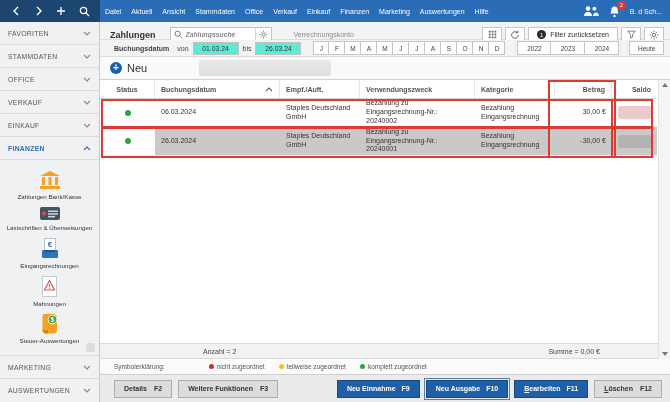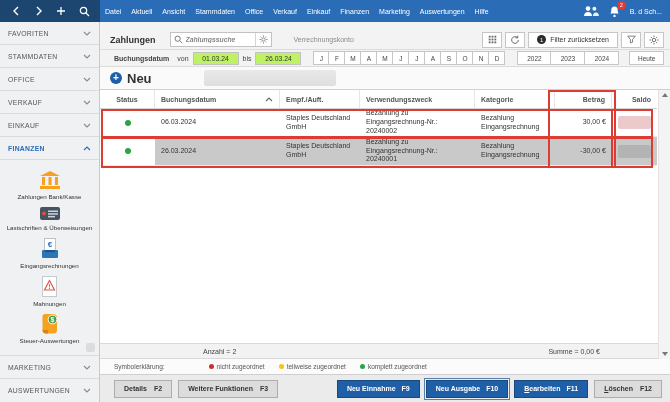--- a/index.html
+++ b/index.html
@@ -31,56 +31,56 @@
   .sb-section.active .chev { color:#2a6cb5; }
   .sb-items { flex:1; display:flex; flex-direction:column; justify-content:space-evenly; align-items:center;
     border-bottom:1px solid #dcdcdc; padding:4px 0; position:relative; }
   .sb-item { display:flex; flex-direction:column; align-items:center; gap:3px; width:100%; cursor:default; }
   .sb-item-label { font-size:6.2px; color:#333; white-space:nowrap; }
   .sb-handle { position:absolute; bottom:3px; right:4px; width:9px; height:9px; background:#dcdcdc; border-radius:2px; }
 
   
   .main { flex:1; display:flex; flex-direction:column; background:#fff; min-width:0; }
 
-  .row-a { height:28px; flex:none; background:#f3f3f4; border-bottom:1px solid #dcdcdc;
+  .row-a { height:18px; flex:none; background:#f3f3f4; border-bottom:1px solid #dcdcdc;
     display:flex; align-items:center; padding:8px 6px 0 10px; }
   .page-title { font-size:9px; font-weight:bold; color:#333; margin-right:14px; }
   .searchbox { width:102px; height:15px; background:#fff; border:1px solid #c2c2c2; display:flex; align-items:center; }
   .searchbox .mag { padding:0 3px; color:#777; }
   .searchbox input { border:none; outline:none; flex:1; min-width:0; font-size:6.8px; font-family:"Liberation Sans",sans-serif; color:#333;font-weight:bold; }
   .searchbox input::placeholder { font-style:italic; color:#888; }
   .searchbox .sb-gear { border-left:1px solid #d5d5d5; padding:0 3px; color:#777; height:100%; display:flex; align-items:center; }
   .acct-label { font-size:7px; color:#8a8a8a; margin-left:22px; white-space:nowrap; }
   .row-a-right { margin-left:auto; display:flex; align-items:center; gap:3px; }
   .tool-btn { width:20px; height:16px; background:#fff; border:1px solid #c6c6c6; display:flex; align-items:center; justify-content:center; color:#666; }
   .filter-reset { height:16px; background:#fff; border:1px solid #c6c6c6; display:flex; align-items:center; gap:4px;
     padding:0 8px; font-size:7px; color:#333; }
   .filter-badge { width:9px; height:9px; border-radius:50%; background:#2b2b2b; color:#fff; font-size:6px;
     display:flex; align-items:center; justify-content:center; }
 
   .row-b { height:17px; flex:none; background:#f3f3f4; border-bottom:1px solid #dcdcdc;
     display:flex; align-items:center; padding:0 6px 0 14px; font-size:7px; color:#444; }
   .row-b .lbl-bold { font-weight:bold; margin-right:4px; }
   .row-b .lbl { margin:0 4px; }
-  .date-input { width:46px; height:13px; border:1px solid #c2c2c2; background:#bef264; font-size:6.8px;
+  .date-input { width:46px; height:13px; border:1px solid #c2c2c2; background:#5eead4; font-size:6.8px;
     text-align:center; color:#333; font-family:"Liberation Sans",sans-serif; }
   .btn-group { display:flex; margin-left:12px; }
   .mini-btn { height:14px; background:#fff; border:1px solid #c6c6c6; font-size:6.5px; color:#444;
     display:flex; align-items:center; justify-content:center; font-family:"Liberation Sans",sans-serif; }
   .btn-group .mini-btn + .mini-btn { border-left:none; }
   .month-btn { width:16px; }
   .year-btn { width:34px; }
   .today-btn { width:38px; margin-left:10px; }
 
   .row-c { height:23px; flex:none; background:#fafafa; border-bottom:1px solid #d0d0d0;
     display:flex; align-items:stretch; padding:0 6px 0 10px; }
   .neu-wrap { display:flex; align-items:center; gap:5px; }
   .plus-circle { width:12px; height:12px; border-radius:50%; background:#1f5fa8; color:#fff; font-size:10px;
     line-height:11px; text-align:center; font-weight:bold; }
-  .neu-label { font-size:13px; font-weight:bold; color:#333; }
+  .neu-label { font-size:11px; font-weight:normal; color:#333; }
   .tab-redacted { align-self:center; margin-left:52px; width:132px; height:16px;
     background:linear-gradient(#e9e9e9,#dedede); border-radius:2px; }
   .tab-active { margin-left:14px; display:flex; align-items:center; gap:4px; color:#2a6cb5; font-size:7.5px;
     border-bottom:2px solid #2a6cb5; padding:0 4px; }
 
   
   .table-area { flex:1; position:relative; display:flex; flex-direction:column; min-height:0; }
   .tgrid { display:flex; flex-direction:column; width:557px; }
   .thead { height:19px; flex:none; display:flex; align-items:center; border-bottom:1px solid #d5d5d5; background:#fff; }
   .th { font-size:7px; color:#555; font-weight:bold; padding:0 6px; border-right:1px solid #e6e6e6;

